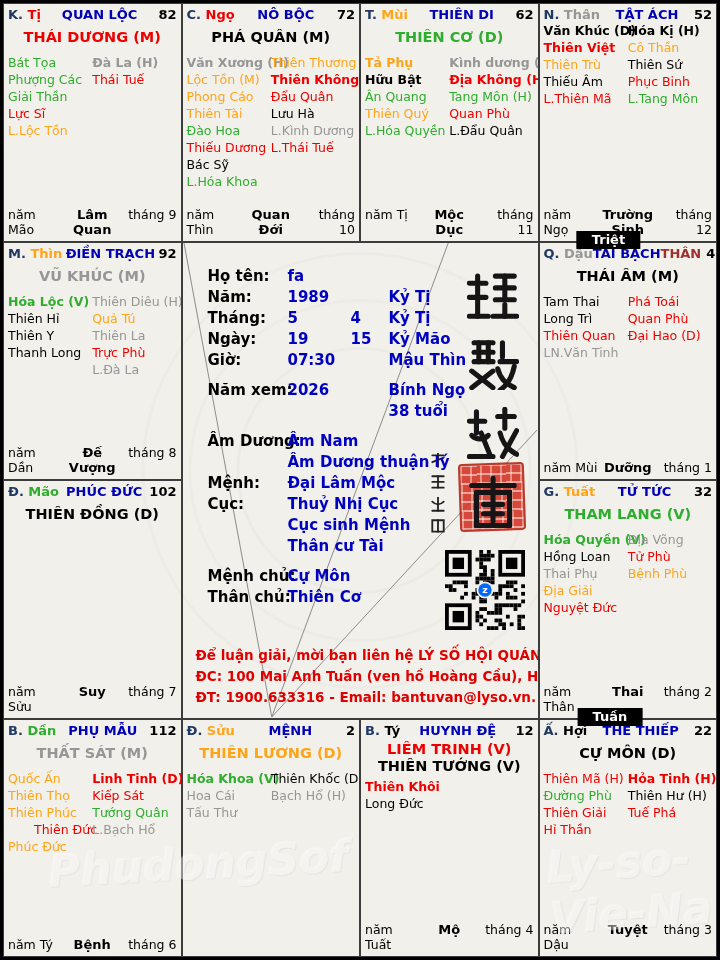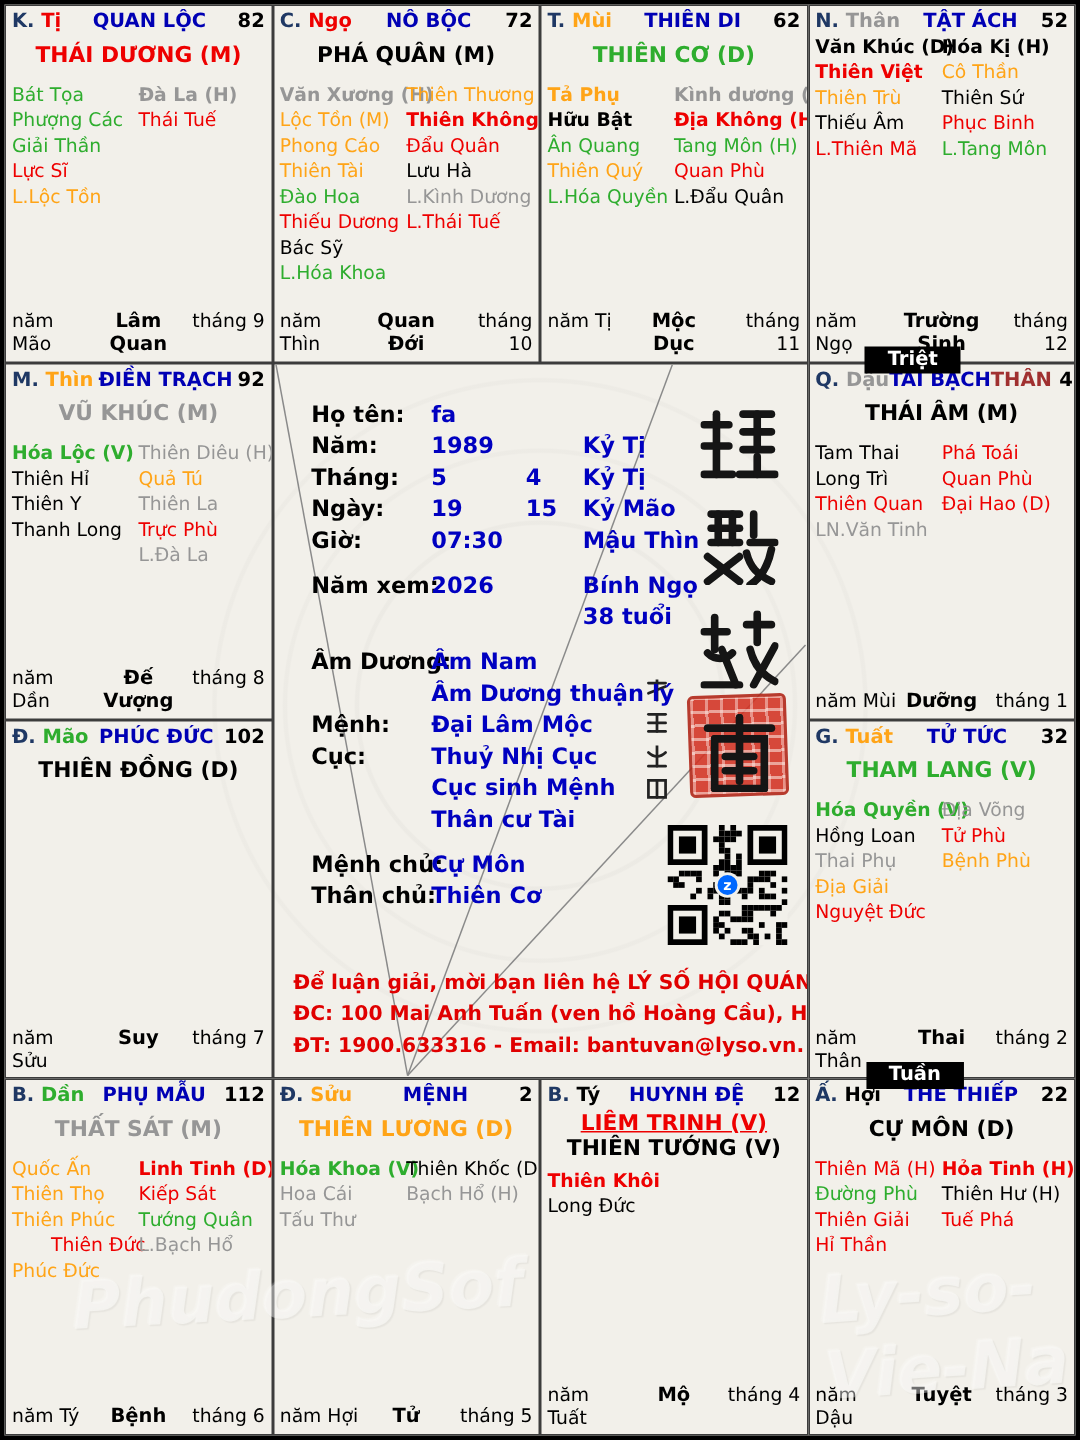--- a/index.html
+++ b/index.html
@@ -324,34 +324,29 @@
         <div class="col">
           <div class="star" style="color: rgb(46, 173, 46); font-weight: bold;">Hóa Khoa (V)</div>
           <div class="star" style="color: rgb(150, 150, 150);">Hoa Cái</div>
           <div class="star" style="color: rgb(150, 150, 150);">Tấu Thư</div>
         </div>
         <div class="col">
           <div class="star" style="color: rgb(0, 0, 0);">Thiên Khốc (D)</div>
           <div class="star" style="color: rgb(150, 150, 150);">Bạch Hổ (H)</div>
         </div>
       </div>
-      <div class="ft">
-        <span class="fy">năm Hợi</span>
-        <span class="fs">Tử</span>
-        <span class="fm">tháng 5</span>
-      </div>
     </div>
     <div class="cell two" style="grid-area: 4 / 3;">
       <div class="hd">
         <span class="sb"><span class="stem">B. </span><span style="color: rgb(0, 0, 0);">Tý</span></span>
         <span class="pname">HUYNH ĐỆ</span>
         <span class="num">12</span>
       </div>
       <div class="mains">
-        <div style="color: rgb(238, 0, 0); text-decoration: underline;">LIÊM TRINH (V)</div>
+        <div style="color: rgb(238, 0, 0);">LIÊM TRINH (V)</div>
         <div style="color: rgb(0, 0, 0);">THIÊN TƯỚNG (V)</div>
       </div>
       <div class="cols">
         <div class="col">
           <div class="star" style="color: rgb(238, 0, 0); font-weight: bold;">Thiên Khôi</div>
           <div class="star" style="color: rgb(0, 0, 0);">Long Đức</div>
         </div>
       </div>
       <div class="ft">
         <span class="fy">năm Tuất</span>

